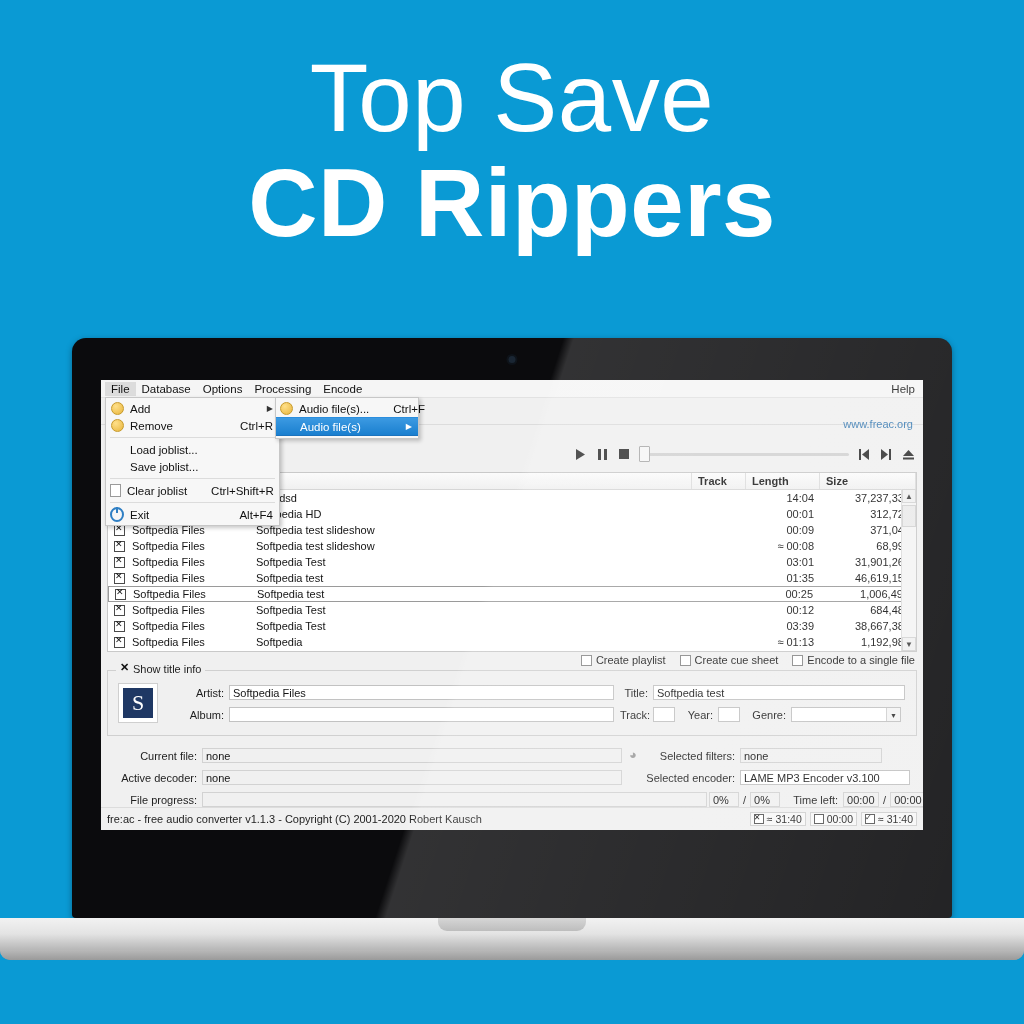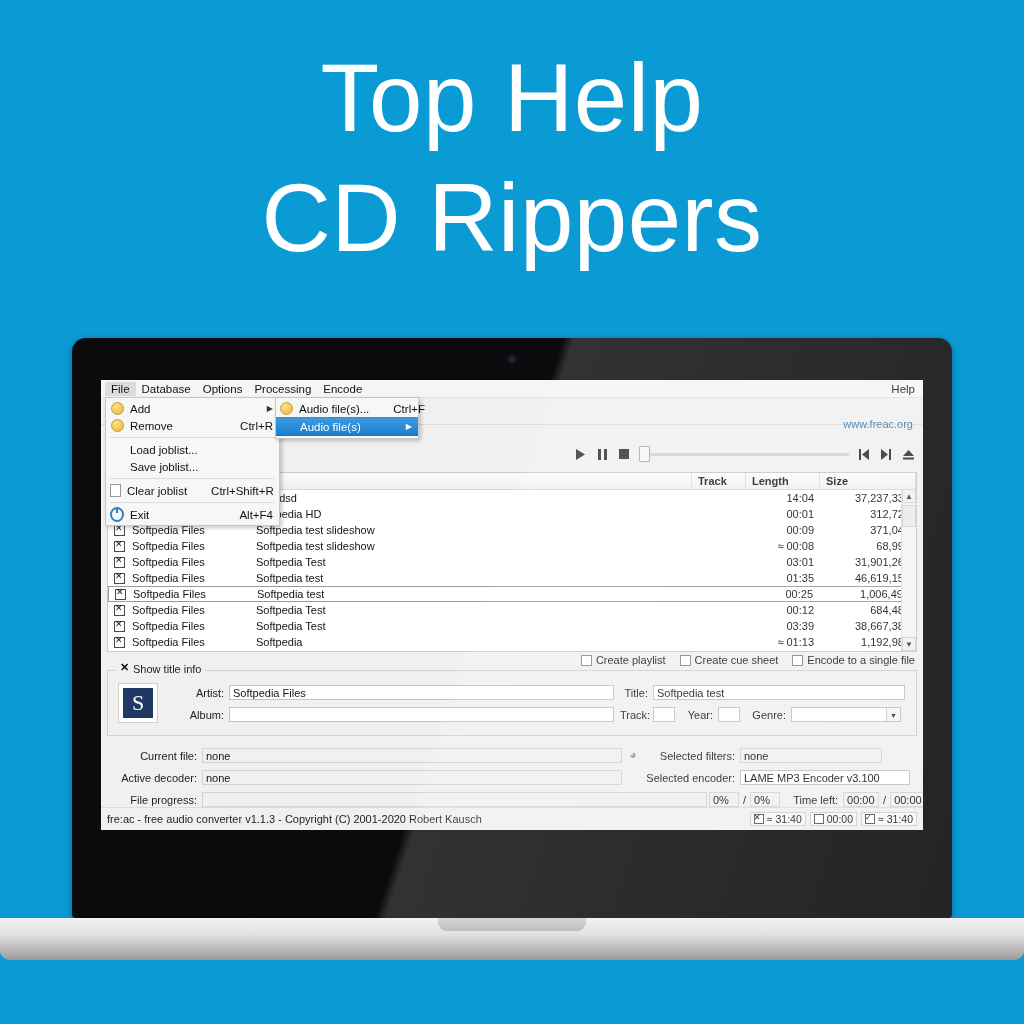--- a/index.html
+++ b/index.html
@@ -7,21 +7,21 @@
     width:1024px;height:1024px;overflow:hidden;
     background:#0a9ad4;
     font-family:"Liberation Sans", sans-serif;
     -webkit-font-smoothing:antialiased;
   }
   #stage{position:relative;width:1024px;height:1024px;}
 
   
   .headline{position:absolute;left:0;right:0;top:46px;text-align:center;color:#fff;}
   .headline .l1{font-size:96px;line-height:104px;font-weight:300;letter-spacing:0.5px;}
-  .headline .l2{font-size:96px;line-height:104px;font-weight:400;letter-spacing:0.5px;margin-top:16px;text-align:center;}
+  .headline .l2{font-size:96px;line-height:104px;font-weight:700;letter-spacing:0.5px;margin-top:1px;text-align:center;}
 
   
   .laptop-lid{
     position:absolute;left:72px;top:338px;width:880px;height:580px;
     background:#0b0b0d;border-radius:14px 14px 4px 4px;
     box-shadow:0 2px 6px rgba(0,0,0,.35);
   }
   .lid-inner{position:absolute;inset:0;border-radius:14px 14px 4px 4px;overflow:hidden;}
   .lid-gloss{
     position:absolute;left:0;top:0;width:100%;height:100%;
@@ -183,21 +183,21 @@
   .pageico{width:9px;height:11px;background:#fff;border:1px solid #9a9a9a;}
   .pwr{width:11px;height:11px;border:2px solid #2f7fc4;border-radius:50%;position:relative;}
   .pwr:after{content:"";position:absolute;left:3.5px;top:-2px;width:2px;height:6px;background:#2f7fc4;}
 </style>
 </head>
 <body>
 
 <div id="stage">
 
   <div class="headline">
-    <div class="l1">Top Help</div>
+    <div class="l1">Top Save</div>
     <div class="l2">CD Rippers</div>
   </div>
 
   <div class="laptop-lid">
     <div class="lid-inner">
       <div class="webcam"></div>
 
       <div class="screen">
         <div class="app">
 

